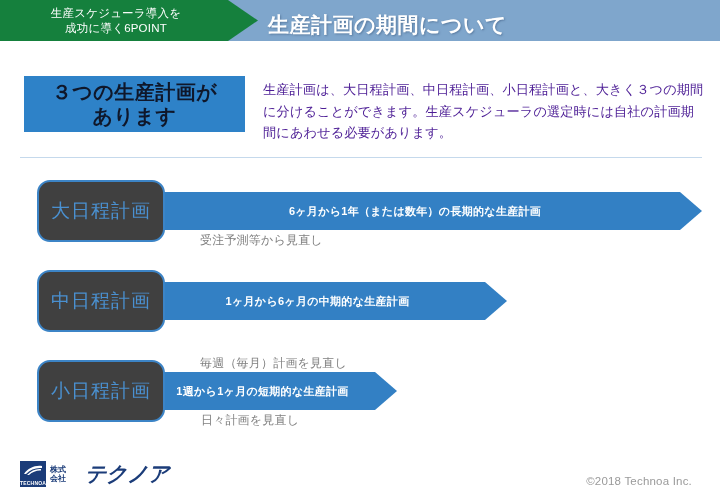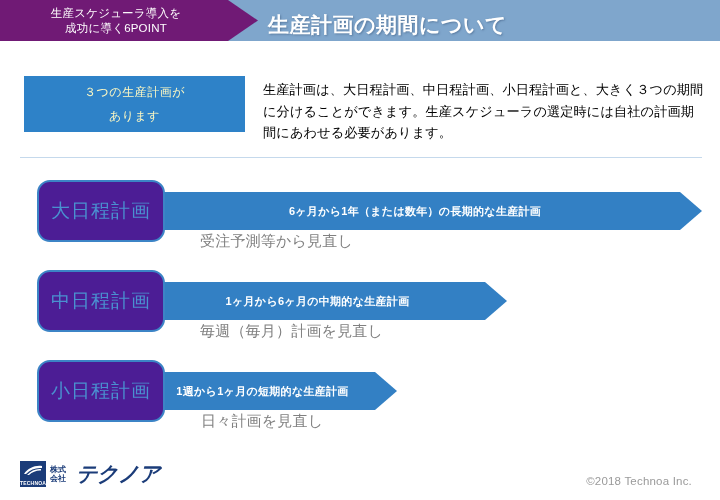--- a/index.html
+++ b/index.html
@@ -22,21 +22,21 @@
     width: 720px;
     height: 41px;
     background: #7FA6CC;
     overflow: hidden;
   }
   .header-tab {
     position: absolute;
     left: 0; top: 0;
     width: 258px;
     height: 41px;
-    background: #701a75;
+    background: #15803d;
     -webkit-clip-path: polygon(0 0, 228px 0, 258px 50%, 228px 100%, 0 100%);
     clip-path: polygon(0 0, 228px 0, 258px 50%, 228px 100%, 0 100%);
     display: flex;
     align-items: center;
     justify-content: center;
     box-sizing: border-box;
     padding-right: 26px;
   }
   .header-tab-text {
     color: #ffffff;
@@ -73,33 +73,33 @@
     top: 35px;
     width: 221px;
     height: 56px;
     background: #2E82C8;
     display: flex;
     align-items: center;
     justify-content: center;
     text-align: center;
   }
   .callout-text {
-    color: #fef9c3;
-    font-size: 12px;
-    font-weight: normal;
+    color: #0f172a;
+    font-size: 20px;
+    font-weight: bold;
     line-height: 24px;
     letter-spacing: 0.5px;
   }
   .callout-text span { display: block; }
   .intro-paragraph {
     position: absolute;
     left: 263px;
     top: 38px;
     width: 444px;
-    color: #000000;
+    color: #4c1d95;
     font-size: 13.2px;
     line-height: 21.5px;
     letter-spacing: 0.1px;
   }
 
   .divider {
     position: absolute;
     left: 20px;
     top: 157px;
     width: 682px;
@@ -125,21 +125,21 @@
 
   .plan-label {
     position: absolute;
     left: 37px;
     top: 0;
     width: 128px;
     height: 62px;
     box-sizing: border-box;
     border: 2.5px solid #3C84C6;
     border-radius: 13px;
-    background: #4c1d95;
+    background: #404040;
     display: flex;
     align-items: center;
     justify-content: center;
     z-index: 3;
   }
   .plan-label-text {
     color: #4a90d0;
     font-size: 19px;
     letter-spacing: 1px;
     font-weight: 400;
@@ -182,27 +182,27 @@
     width: 247px;
     -webkit-clip-path: polygon(0 0, 225px 0, 247px 50%, 225px 100%, 0 100%);
     clip-path: polygon(0 0, 225px 0, 247px 50%, 225px 100%, 0 100%);
     padding-right: 22px;
   }
 
   .sub-note {
     position: absolute;
     top: 52px;
     color: #808080;
-    font-size: 15px;
+    font-size: 12px;
     letter-spacing: 0.2px;
     white-space: nowrap;
     z-index: 2;
   }
   .sub-note-1 { left: 200px; }
-  .sub-note-2 { left: 200px; }
+  .sub-note-2 { left: 200px; margin-top: 33px; }
   .sub-note-3 { left: 201px; }
 
   
   .footer {
     position: absolute;
     left: 0;
     top: 455px;
     width: 720px;
     height: 45px;
     padding-left: 44px;
@@ -246,21 +246,21 @@
     margin-left: 4px;
     letter-spacing: 0;
   }
   .logo-kabu span { display: block; }
   .logo-name {
     color: #1B3C79;
     font-size: 21px;
     font-weight: bold;
     font-style: italic;
     letter-spacing: -0.5px;
-    margin-left: 10px;
+    margin-left: 19px;
     line-height: 24px;
   }
   .copyright {
     position: absolute;
     right: 72px;
     top: 20px;
     color: #9a9a9a;
     font-size: 11.5px;
     letter-spacing: 0.2px;
   }

